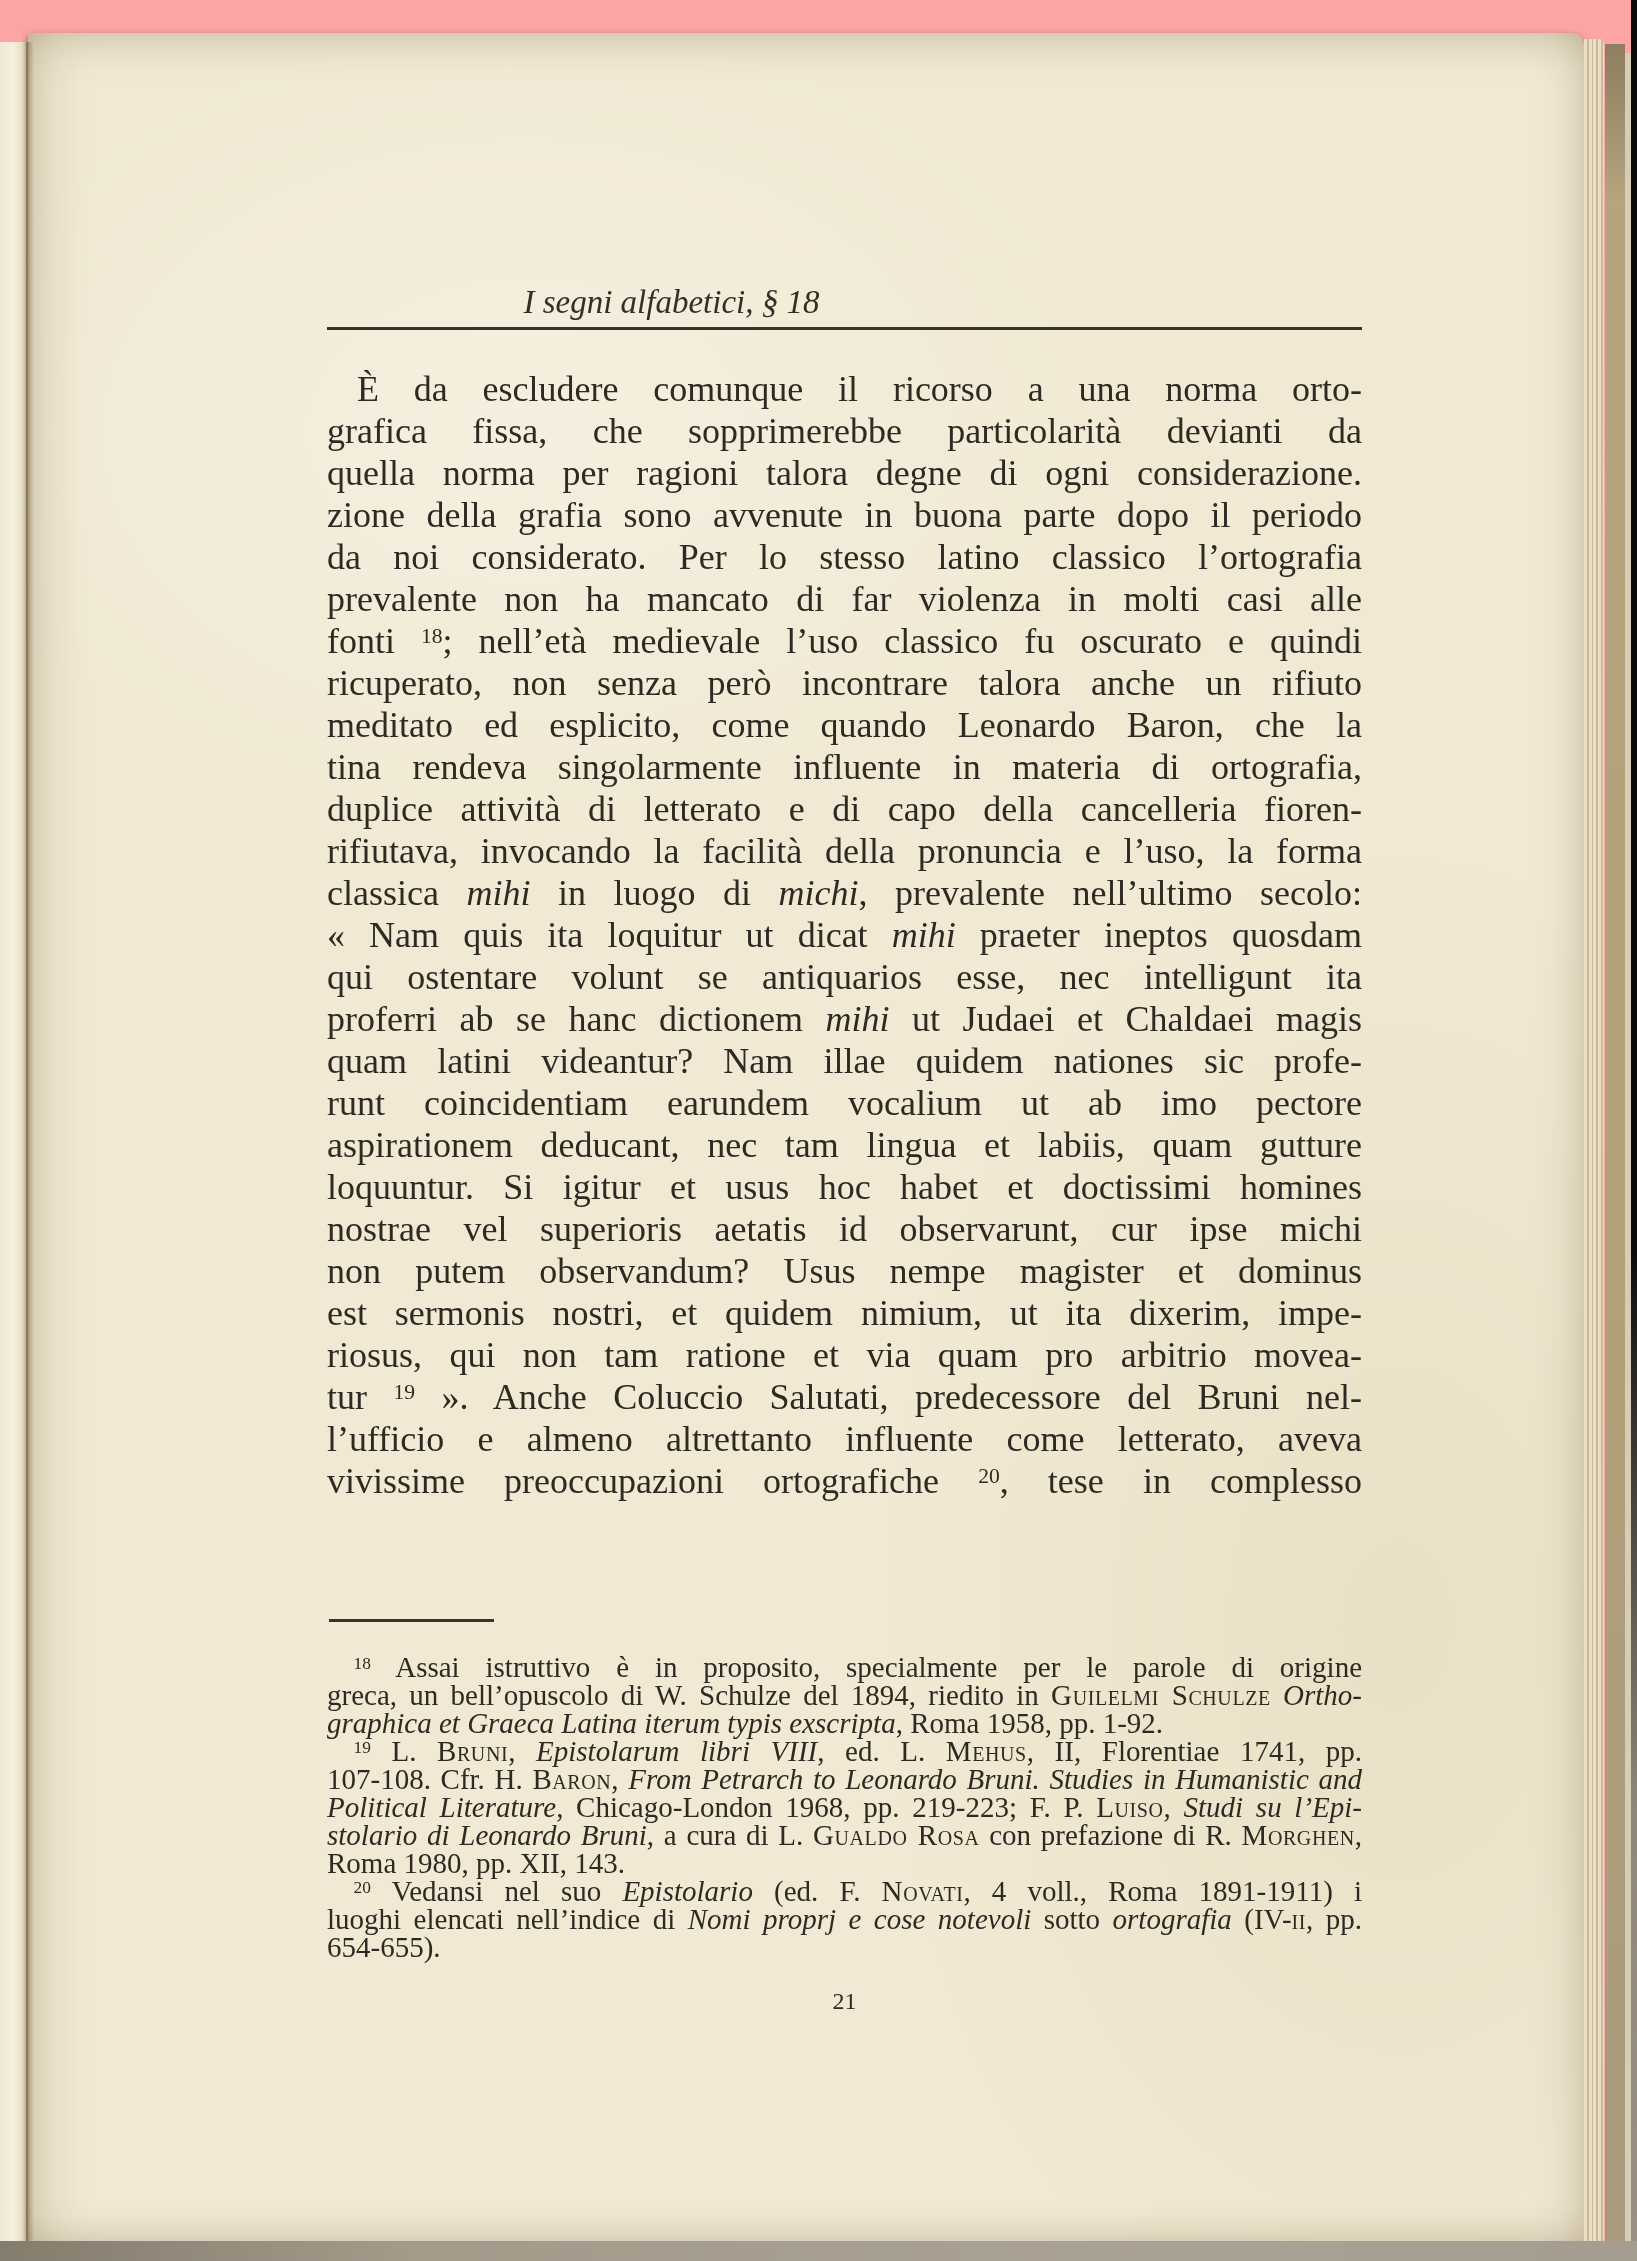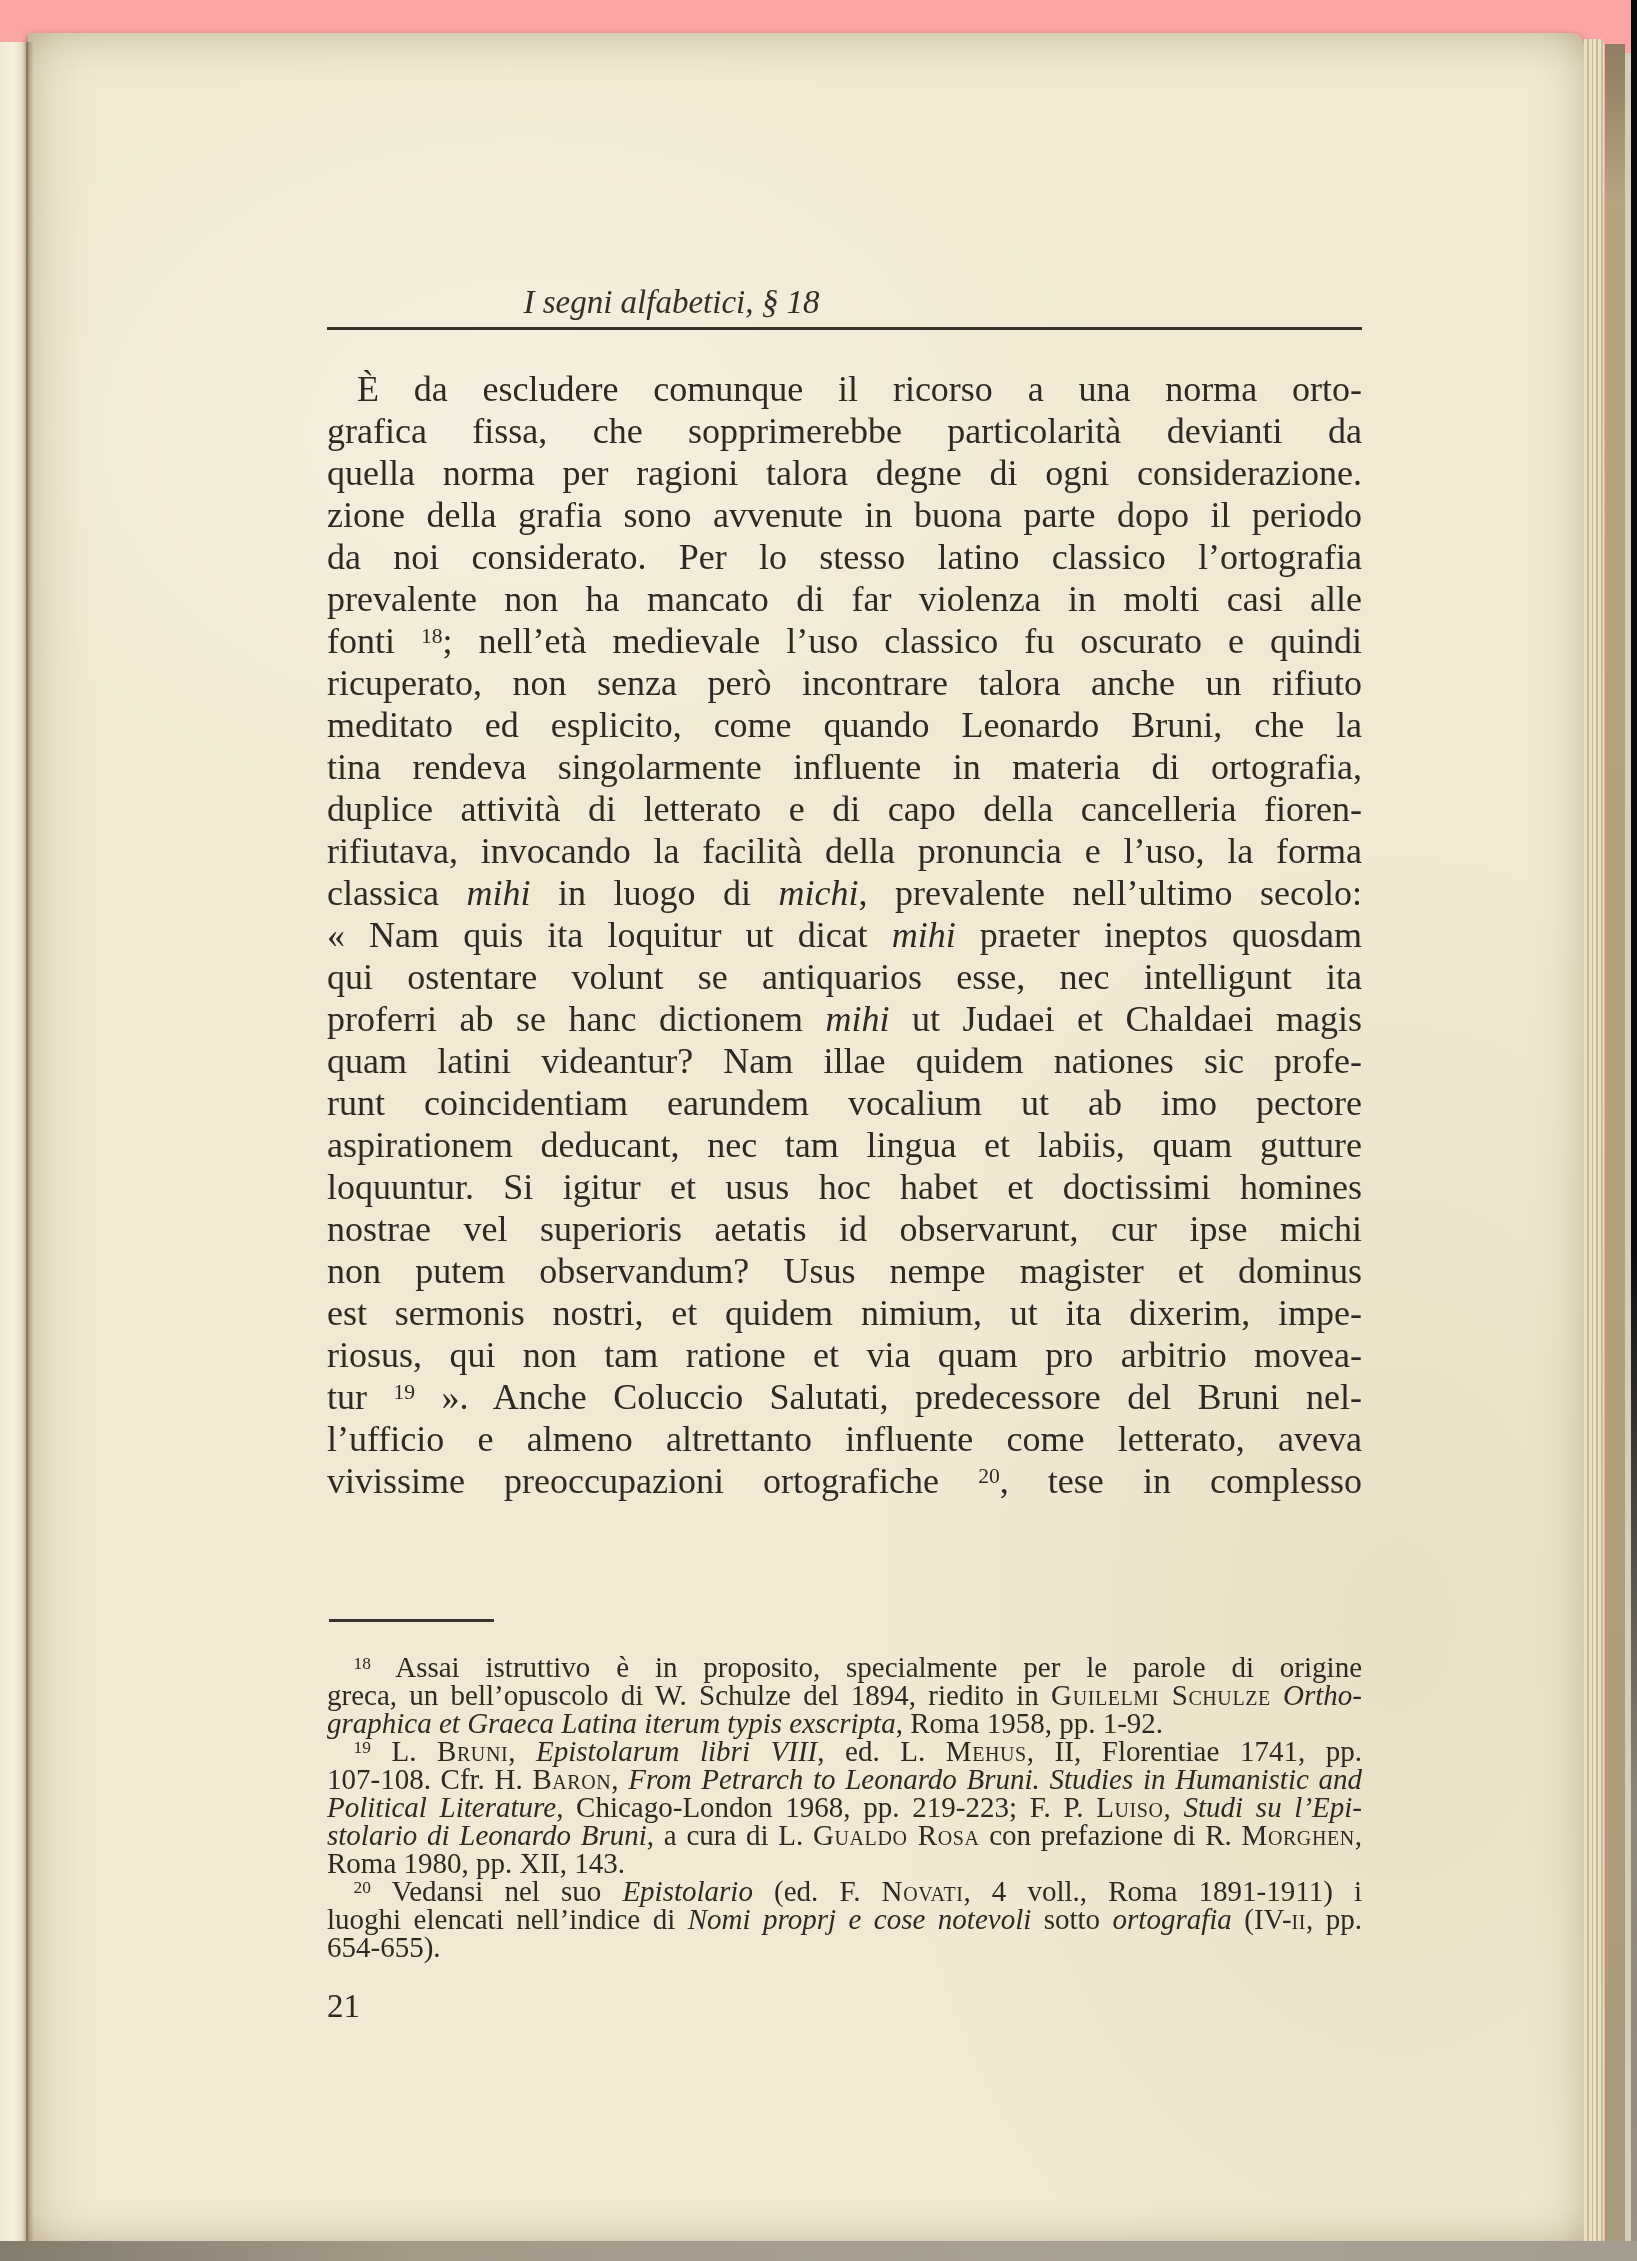--- a/index.html
+++ b/index.html
@@ -88,21 +88,21 @@
     position: absolute; top: 1619px; left: 1.6px; width: 165px; height: 3.1px;
     background: #3a352c;
   }
   .footnotes {
     position: absolute; top: 1653px; left: 0; width: 1035px;
     font-size: 29px; line-height: 28px;
   }
   .footnotes .line.indent { padding-left: 26.5px; }
   .page-number {
     position: absolute; top: 1988px; left: 0; width: 1035px;
-    text-align: left; font-size: 33px; color: #2e2a23;
+    text-align: center; font-size: 24px; color: #2e2a23;
   }
 </style>
 </head>
 <body>
 
 <div class="scan">
 
   <div class="facing-page-edge"></div>
   <div class="book-page"></div>
   <div class="gutter-shadow"></div>
@@ -121,21 +121,21 @@
           <div class="line indent">È da escludere comunque il ricorso a una norma orto-</div>
           <div class="line">grafica fissa, che sopprimerebbe particolarità devianti da</div>
           <div class="line">quella norma per ragioni talora degne di ogni considerazione.</div>
         </div>
       <div>
           <div class="line">zione della grafia sono avvenute in buona parte dopo il periodo</div>
           <div class="line">da noi considerato. Per lo stesso latino classico l’ortografia</div>
           <div class="line">prevalente non ha mancato di far violenza in molti casi alle</div>
           <div class="line">fonti <sup>18</sup>; nell’età medievale l’uso classico fu oscurato e quindi</div>
           <div class="line">ricuperato, non senza però incontrare talora anche un rifiuto</div>
-          <div class="line">meditato ed esplicito, come quando Leonardo Bruni, che la</div>
+          <div class="line">meditato ed esplicito, come quando Leonardo Baron, che la</div>
           <div class="line">tina rendeva singolarmente influente in materia di ortografia,</div>
           <div class="line">duplice attività di letterato e di capo della cancelleria fioren-</div>
           <div class="line">rifiutava, invocando la facilità della pronuncia e l’uso, la forma</div>
           <div class="line">classica <i>mihi</i> in luogo di <i>michi</i>, prevalente nell’ultimo secolo:</div>
           <div class="line">« Nam quis ita loquitur ut dicat <i>mihi</i> praeter ineptos quosdam</div>
           <div class="line">qui ostentare volunt se antiquarios esse, nec intelligunt ita</div>
           <div class="line">proferri ab se hanc dictionem <i>mihi</i> ut Judaei et Chaldaei magis</div>
           <div class="line">quam latini videantur? Nam illae quidem nationes sic profe-</div>
           <div class="line">runt coincidentiam earundem vocalium ut ab imo pectore</div>
           <div class="line">aspirationem deducant, nec tam lingua et labiis, quam gutture</div>

